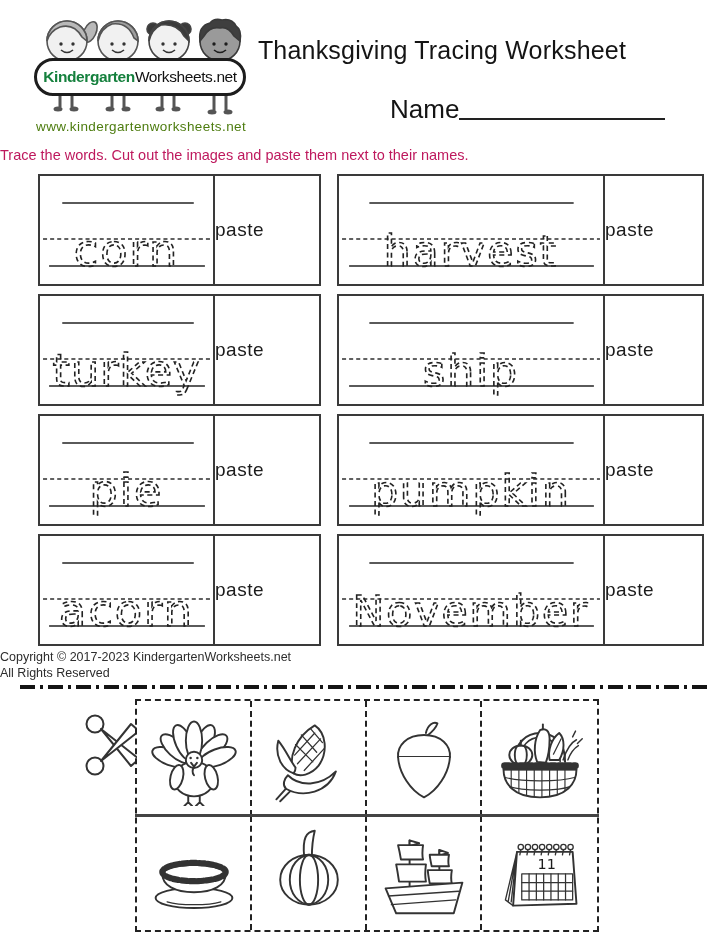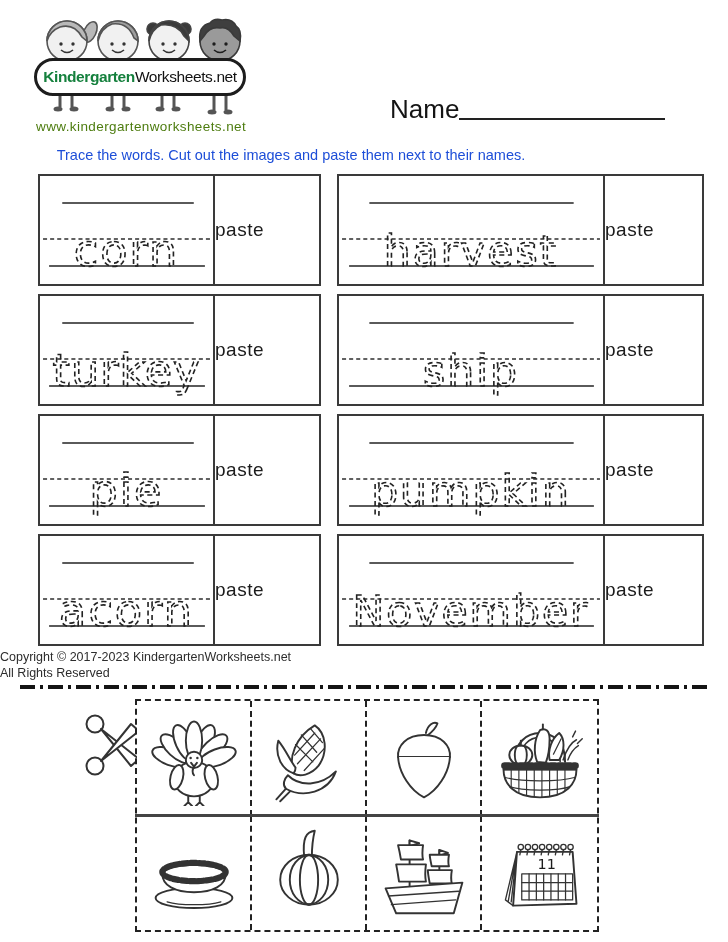--- a/index.html
+++ b/index.html
@@ -15,22 +15,22 @@
             justify-content:center;z-index:2;white-space:nowrap}
   .lt1{font-size:15.5px;font-weight:700;letter-spacing:-.4px;color:#15803d}
   .lt2{font-size:15.5px;font-weight:400;letter-spacing:-.4px;color:#111}
   .site-url{position:absolute;left:36px;top:119px;font-size:13.5px;color:#4d7c0f;letter-spacing:.4px}
 
   .title{position:absolute;left:242px;top:36px;width:400px;text-align:center;
          font-size:25px;font-weight:400;color:#141414;letter-spacing:.2px}
   .name-row{position:absolute;left:390px;top:92px;font-size:26px;color:#141414}
   .name-line{display:inline-block;width:206px;border-bottom:2px solid #222;height:1em;
              transform:translateY(2px)}
-  .instruction{position:absolute;left:0;top:147px;width:582px;text-align:center;
-               font-size:14.5px;color:#1d4ed8}
+  .instruction{position:absolute;left:0;top:147px;width:582px;
+               font-size:14.5px;color:#be185d}
 
   
   .word-grid{position:absolute;left:38px;top:174px;display:grid;
              grid-template-columns:283px 367px;column-gap:16px;row-gap:8px}
   .cell{height:112px;border:2px solid #3a3a3a;display:flex;background:#fff}
   .word-box{flex:1;position:relative;overflow:hidden}
   .word-box svg{display:block;width:100%;height:100%}
   .paste-box{border-left:2px solid #3a3a3a;display:flex;align-items:center;justify-content:flex-start}
   .cell.left  .paste-box{width:106px}
   .cell.right .paste-box{width:99px}
@@ -119,20 +119,21 @@
           <ellipse cx="194" cy="98" rx="4.5" ry="2.5"></ellipse>
       </g>
     </svg>
     <div class="logo-bar">
       <span class="lt1">Kindergarten</span>
         <span class="lt2">Worksheets.net</span>
     </div>
   </div>
   <div class="site-url">www.kindergartenworksheets.net</div>
 
+  <div class="title">Thanksgiving Tracing Worksheet</div>
   <div class="name-row">
     <span>Name</span><span class="name-line"></span>
   </div>
   <div class="instruction">Trace the words. Cut out the images and paste them next to their names.</div>
 
   <div class="word-grid">
 
     <div class="cell left">
       <div class="word-box">
         <svg viewBox="0 0 171 108" preserveAspectRatio="none">

